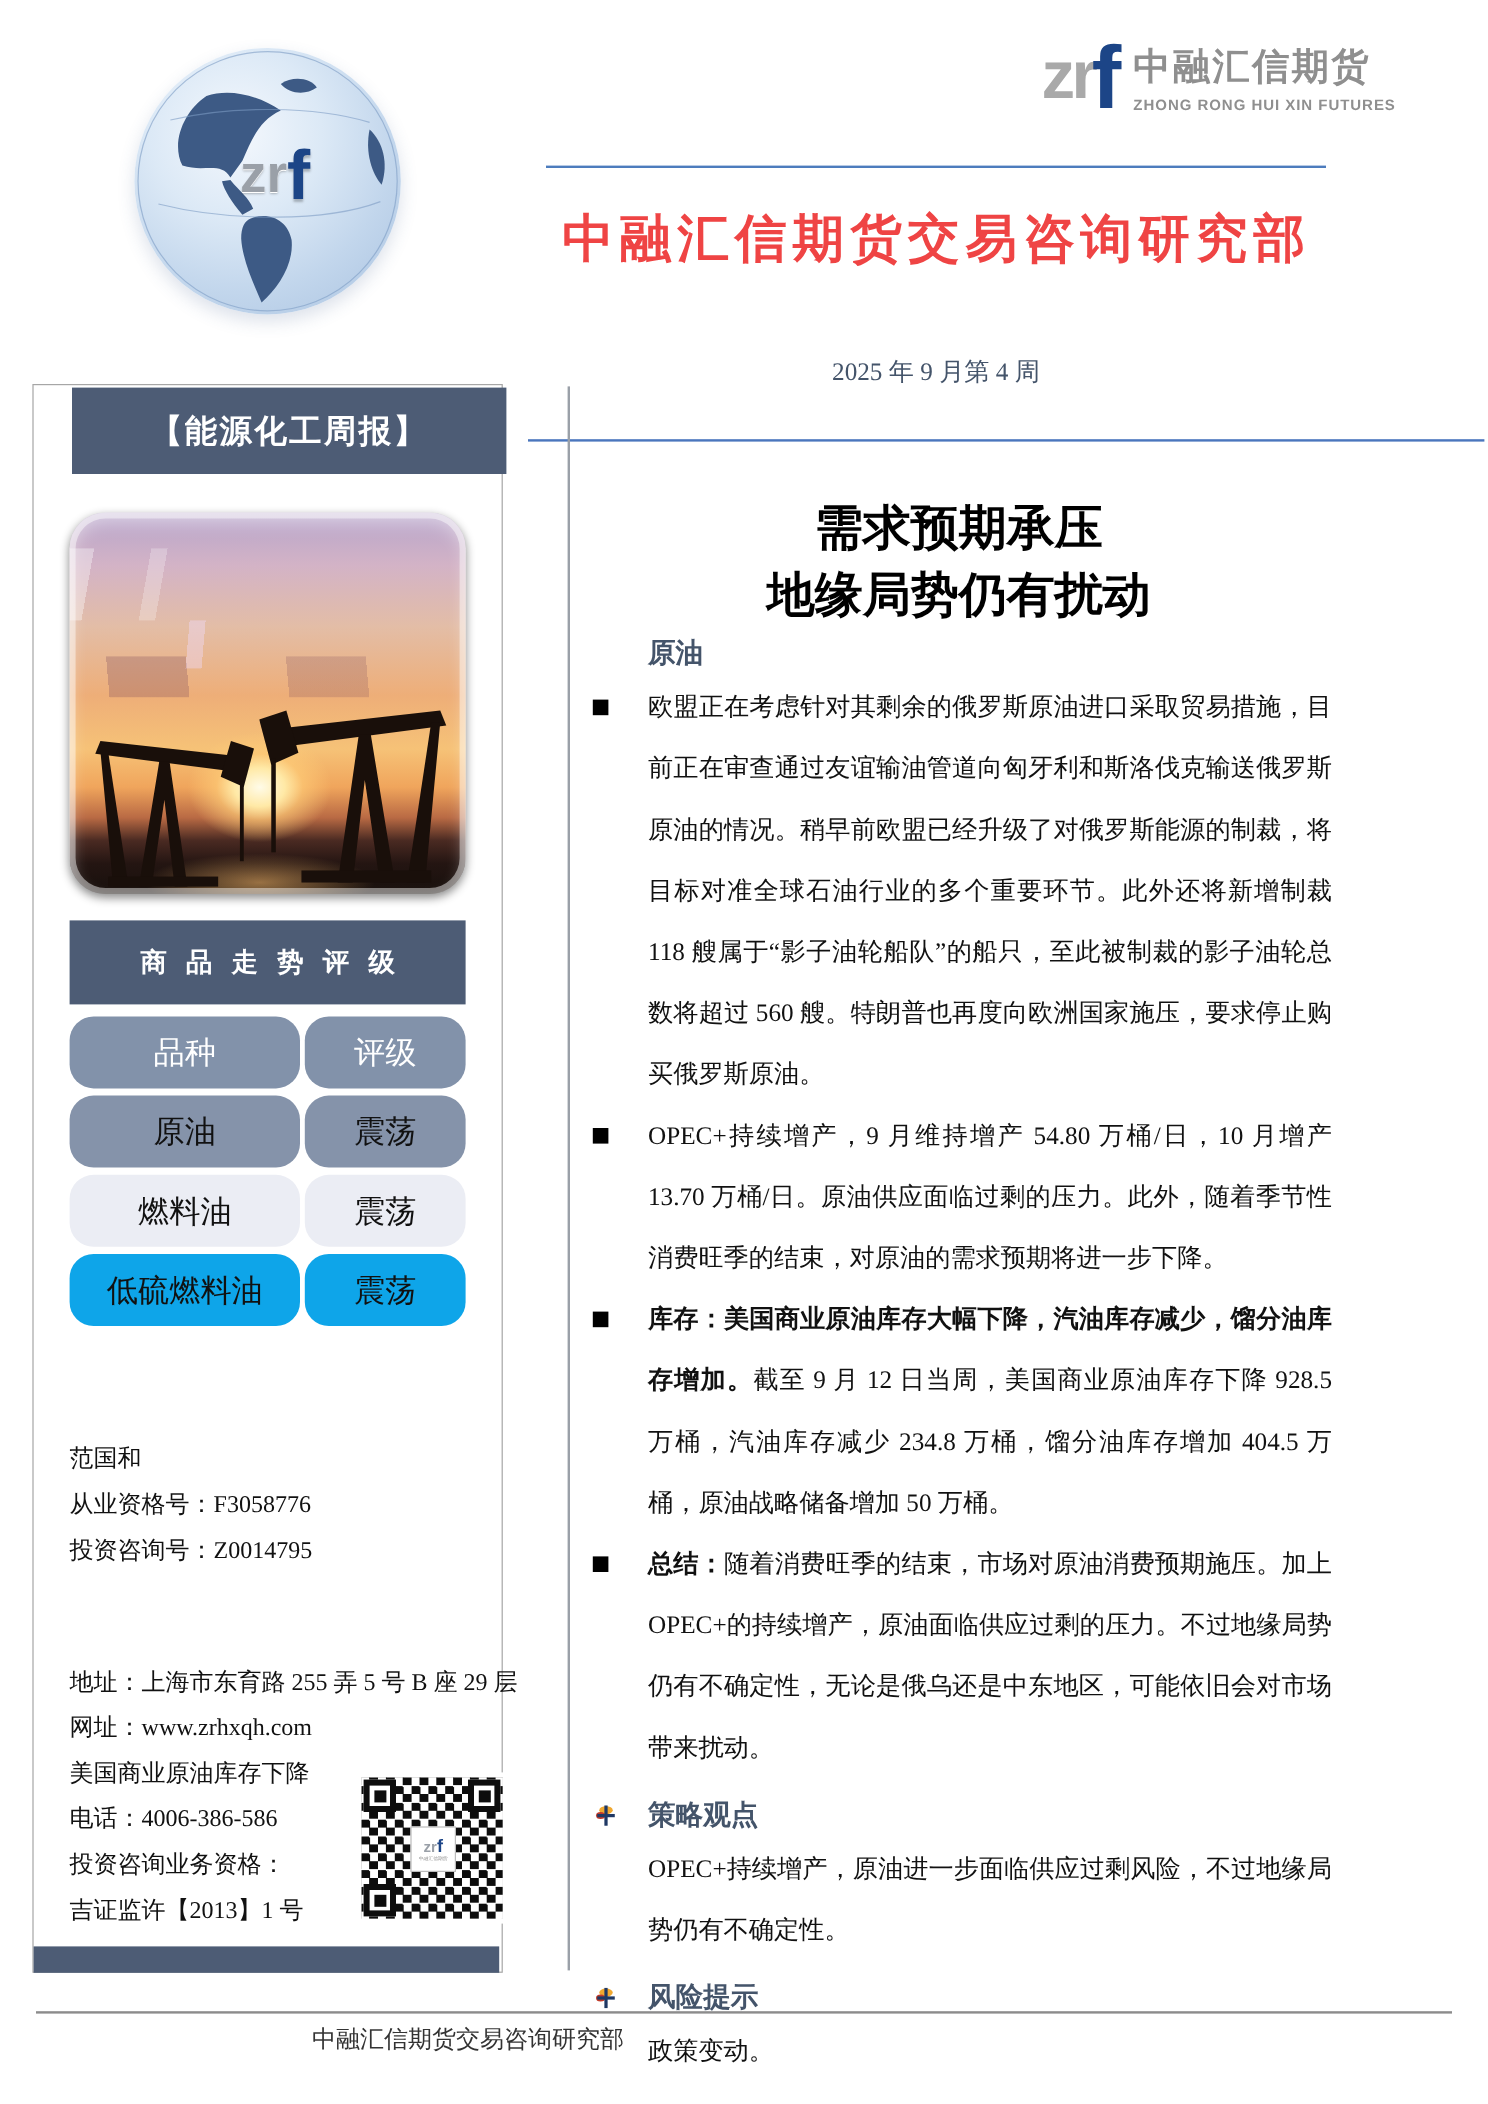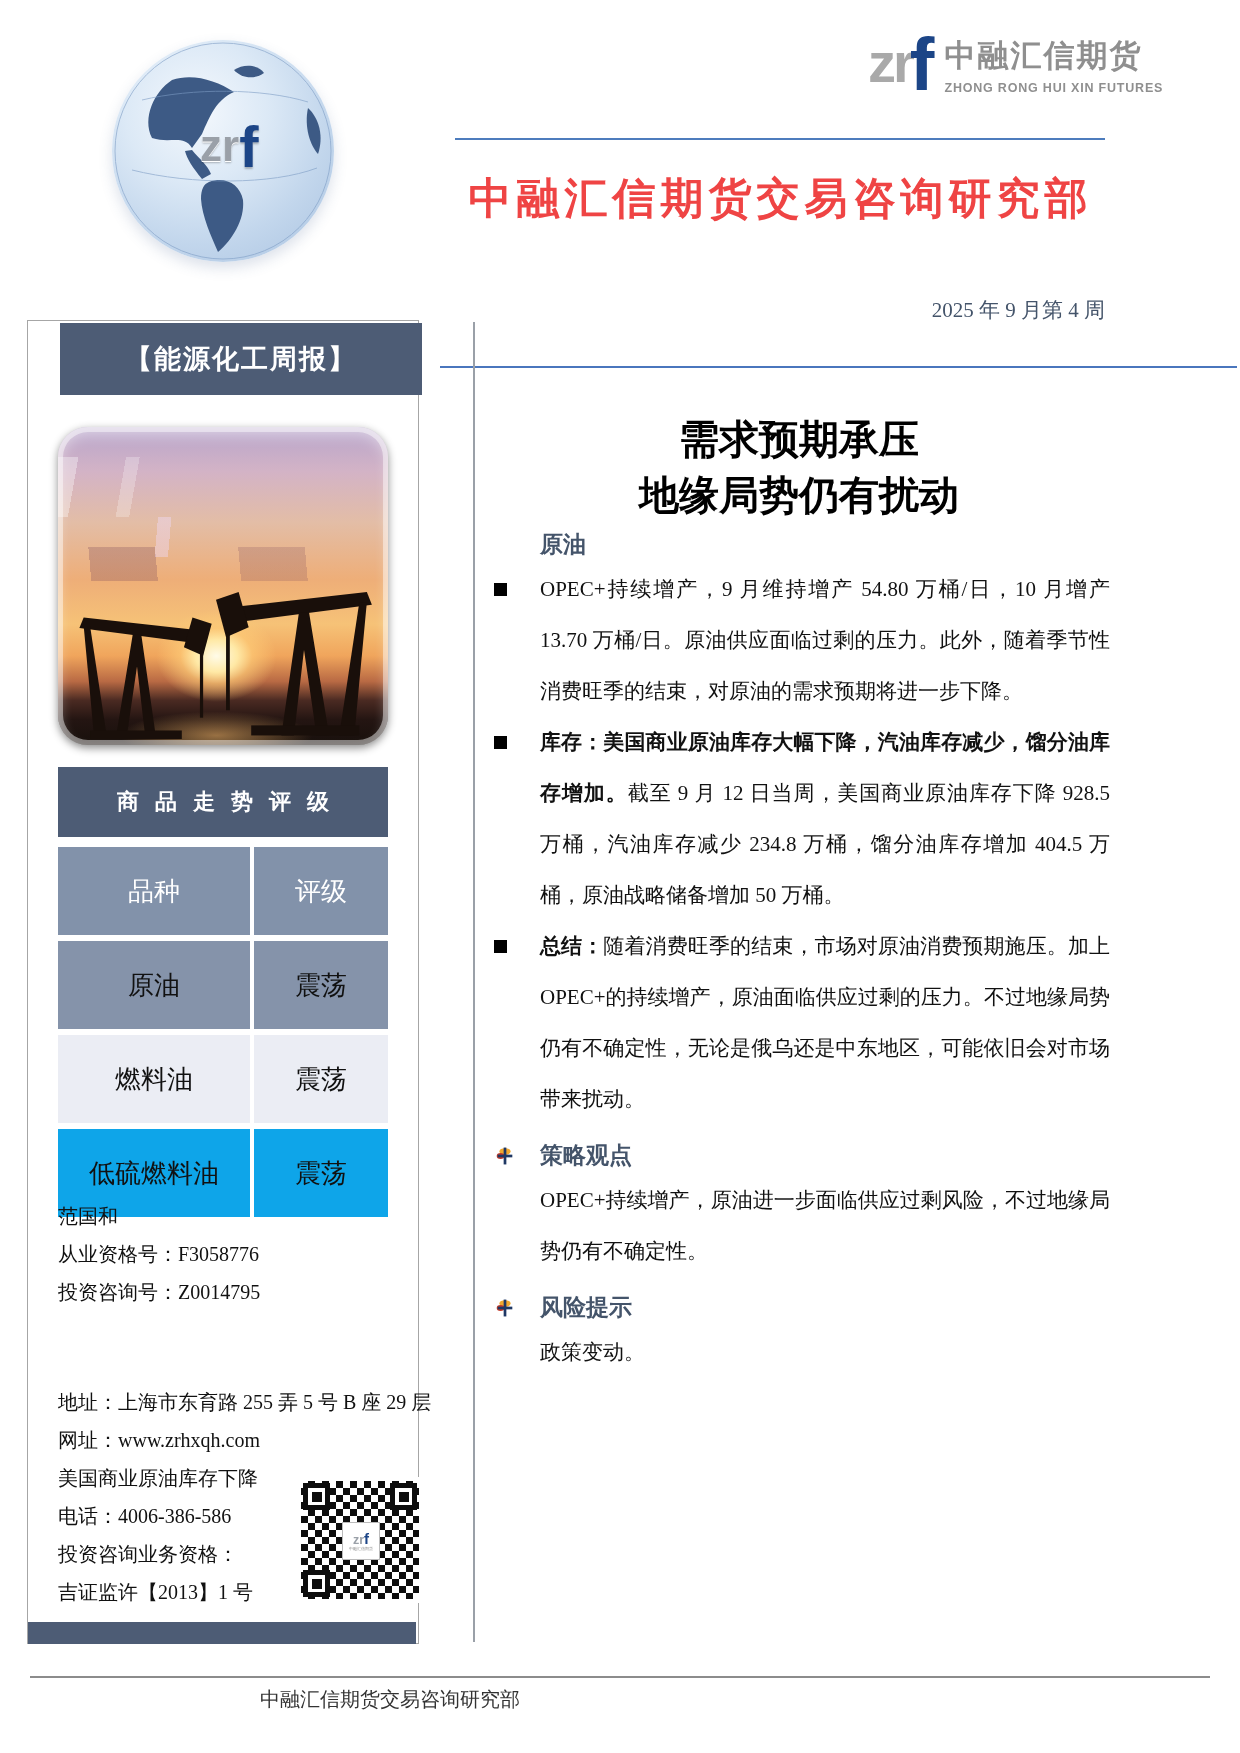--- a/index.html
+++ b/index.html
@@ -19,21 +19,21 @@
   .brand-letters{line-height:1;white-space:nowrap;}
   .brand-letters .g{font-size:56px;font-weight:bold;color:#a9a9a9;letter-spacing:-3px;}
   .brand-letters .b{font-size:74px;font-weight:bold;color:#1c4587;margin-left:-2px;vertical-align:-8px;}
   .brand-text{margin-left:10px;}
   .brand-cn{font-size:31px;font-weight:bold;color:#8f8f8f;letter-spacing:2px;white-space:nowrap;}
   .brand-en{font-size:12.5px;font-weight:bold;color:#8f8f8f;letter-spacing:.8px;margin-top:4px;white-space:nowrap;}
 
   .hr1{position:absolute;left:455px;top:138px;width:650px;height:2px;background:#4d7cbd;}
   .dept{position:absolute;left:448px;top:170px;width:665px;text-align:center;
         font-size:43px;font-weight:bold;color:#ef4444;letter-spacing:5px;white-space:nowrap;}
-  .date{position:absolute;left:455px;top:296px;width:650px;text-align:right;font-size:21px;color:#44546a;}
+  .date{position:absolute;left:455px;top:296px;width:650px;text-align:center;font-size:21px;color:#44546a;}
   .hr2{position:absolute;left:440px;top:366px;width:797px;height:2px;background:#4a76bd;}
   .vline{position:absolute;left:473px;top:322px;width:2px;height:1320px;background:#9aa0a8;}
 
   
   .sidebar{position:absolute;left:27px;top:320px;width:390px;height:1322px;border:1px solid #a6a6a6;background:#fff;}
   .badge{position:absolute;left:32px;top:2px;width:362px;height:72px;background:#4d5c75;color:#fff;
          display:flex;align-items:center;justify-content:center;font-size:27px;font-weight:bold;letter-spacing:2px;}
   .oil{position:absolute;left:30px;top:106px;width:330px;height:318px;border-radius:30px;overflow:hidden;
        box-shadow:inset 0 0 0 5px rgba(255,255,255,.45), inset 0 8px 14px rgba(255,255,255,.5), 0 3px 8px rgba(0,0,0,.45);
        background:
@@ -42,21 +42,21 @@
          linear-gradient(180deg,#b7a5cb 0%, #d3b3c6 14%, #e3bda6 30%, #eeae78 48%, #f6c277 62%, #f0a55c 72%, #b96a44 80%, #4a2a22 86%, #241512 92%, #17100c 100%);}
   .oil .clouds{position:absolute;inset:0;background:
          linear-gradient(100deg, rgba(255,255,255,.35) 0 6%, transparent 6% 20%, rgba(255,255,255,.25) 20% 24%, transparent 24%) 0 30px/100% 60px no-repeat,
          linear-gradient(95deg, transparent 0 30%, rgba(240,220,255,.4) 30% 34%, transparent 34%) 0 90px/100% 40px no-repeat,
          linear-gradient(85deg, transparent 0 10%, rgba(120,70,90,.28) 10% 30%, transparent 30% 55%, rgba(120,70,90,.22) 55% 75%, transparent 75%) 0 120px/100% 34px no-repeat;}
   .oil svg{position:absolute;bottom:6px;}
   .rating-bar{position:absolute;left:30px;top:446px;width:330px;height:70px;background:#4d5c75;color:#fff;
          display:flex;align-items:center;justify-content:center;font-size:22px;font-weight:bold;letter-spacing:16px;text-indent:16px;}
   .rtable{position:absolute;left:30px;top:526px;width:330px;}
   .rrow{display:flex;gap:4px;margin-bottom:6px;}
-  .rcell{height:88px;display:flex;align-items:center;justify-content:center;font-size:26px;}
+  .rcell{height:60px;display:flex;align-items:center;justify-content:center;font-size:26px;border-radius:20px;}
   .rcell.c1{width:192px;}
   .rcell.c2{width:134px;}
   .rrow.hd .rcell{background:#8292aa;color:#fff;}
   .rrow.r0 .rcell{background:#8593aa;color:#111;}
   .rrow.r1 .rcell{background:#ebedf4;color:#111;}
   .rrow.r2 .rcell{background:#0ea5e9;color:#111;}
   .contact{position:absolute;left:30px;width:340px;font-size:20px;color:#111;}
   .contact .ln{line-height:38px;white-space:nowrap;}
   .c1b{top:876px;} .c2b{top:1062px;}
   .qr{position:absolute;left:273px;top:1160px;width:118px;height:118px;background:
@@ -197,20 +197,21 @@
 
     <div class="sb-bottom"></div>
   </div>
 
   <div class="main">
     <div class="title">需求预期承压</div>
     <div class="title">地缘局势仍有扰动</div>
     <div class="sec">原油</div>
 
     <ul class="blist">
+        <li><span class="sq"></span>欧盟正在考虑针对其剩余的俄罗斯原油进口采取贸易措施，目前正在审查通过友谊输油管道向匈牙利和斯洛伐克输送俄罗斯原油的情况。稍早前欧盟已经升级了对俄罗斯能源的制裁，将目标对准全球石油行业的多个重要环节。此外还将新增制裁 118 艘属于“影子油轮船队”的船只，至此被制裁的影子油轮总数将超过 560 艘。特朗普也再度向欧洲国家施压，要求停止购买俄罗斯原油。</li>
         <li><span class="sq"></span>OPEC+持续增产，9 月维持增产 54.80 万桶/日，10 月增产 13.70 万桶/日。原油供应面临过剩的压力。此外，随着季节性消费旺季的结束，对原油的需求预期将进一步下降。</li>
         <li><span class="sq"></span><b>库存：美国商业原油库存大幅下降，汽油库存减少，馏分油库存增加。</b>截至 9 月 12 日当周，美国商业原油库存下降 928.5 万桶，汽油库存减少 234.8 万桶，馏分油库存增加 404.5 万桶，原油战略储备增加 50 万桶。</li>
         <li><span class="sq"></span><b>总结：</b>随着消费旺季的结束，市场对原油消费预期施压。加上 OPEC+的持续增产，原油面临供应过剩的压力。不过地缘局势仍有不确定性，无论是俄乌还是中东地区，可能依旧会对市场带来扰动。</li>
       </ul>
 
     <div class="h2">
       <svg class="mk" viewBox="0 0 16 16">
         <ellipse cx="8" cy="4" rx="5" ry="3" fill="#f0a830"></ellipse>
         <ellipse cx="4" cy="8" rx="3.4" ry="2.6" fill="#c23b2a"></ellipse>
         <rect x="6.8" y="0.5" width="2.4" height="15" fill="#1f3864"></rect>

